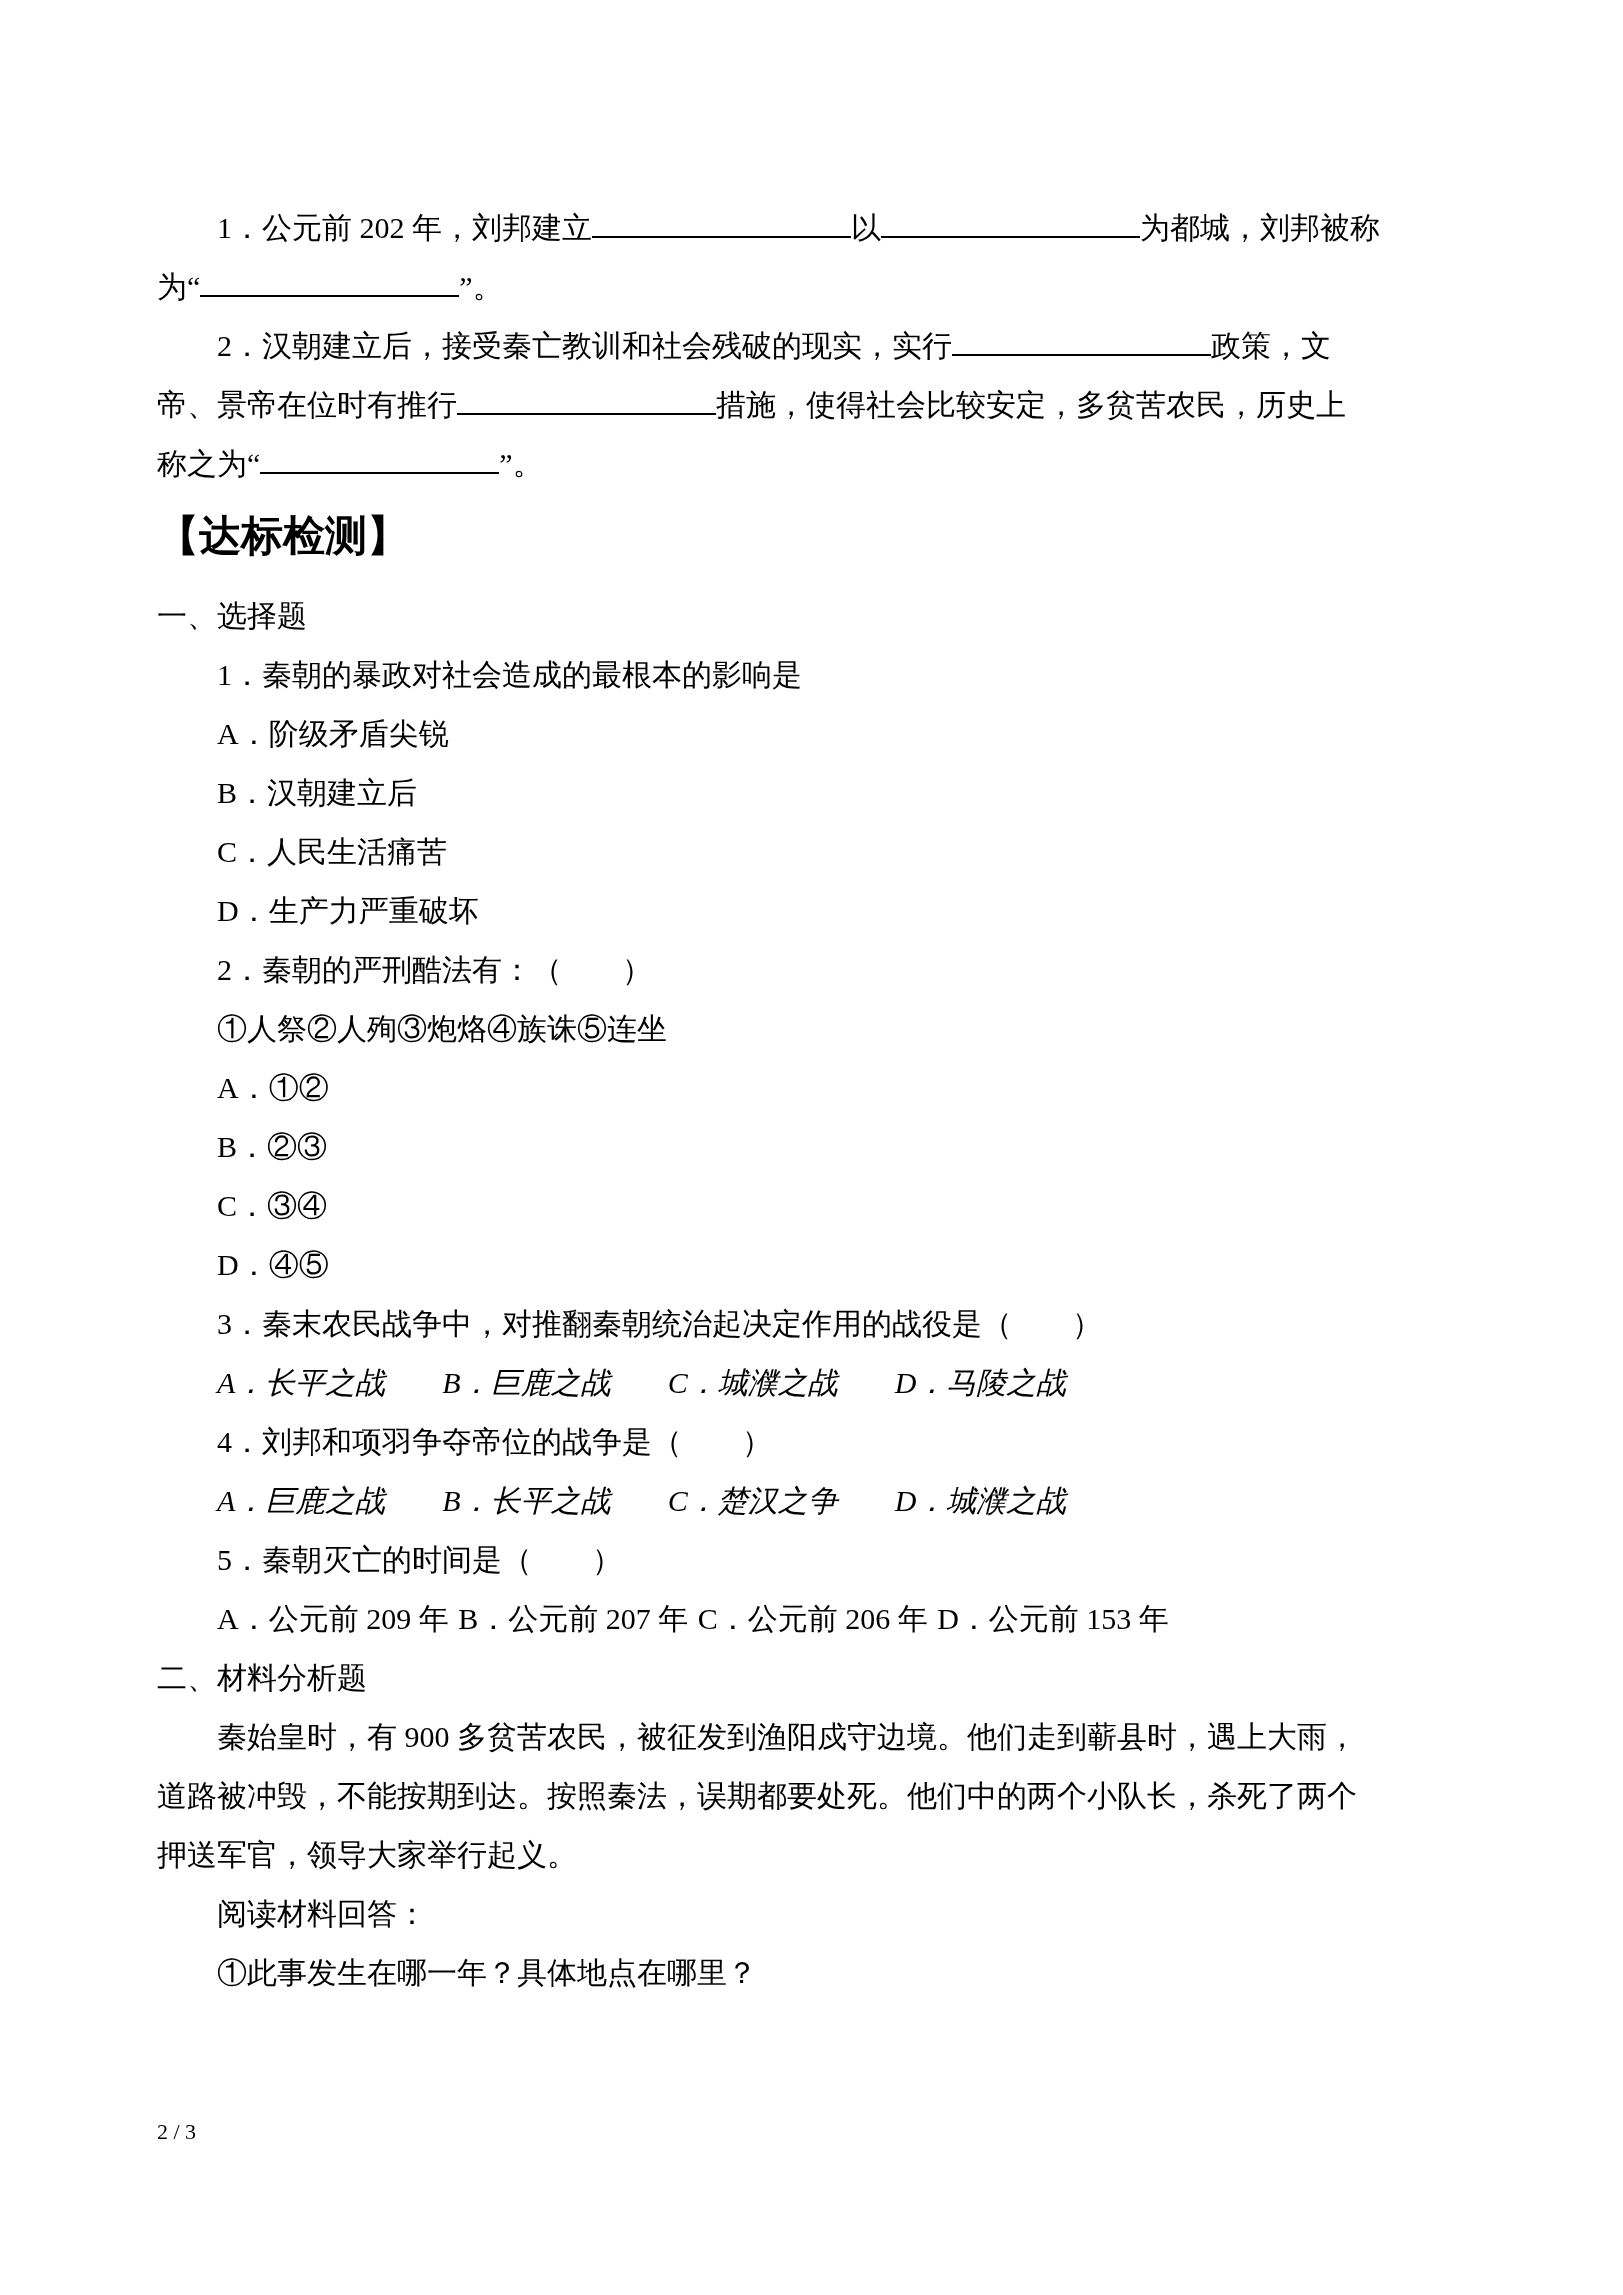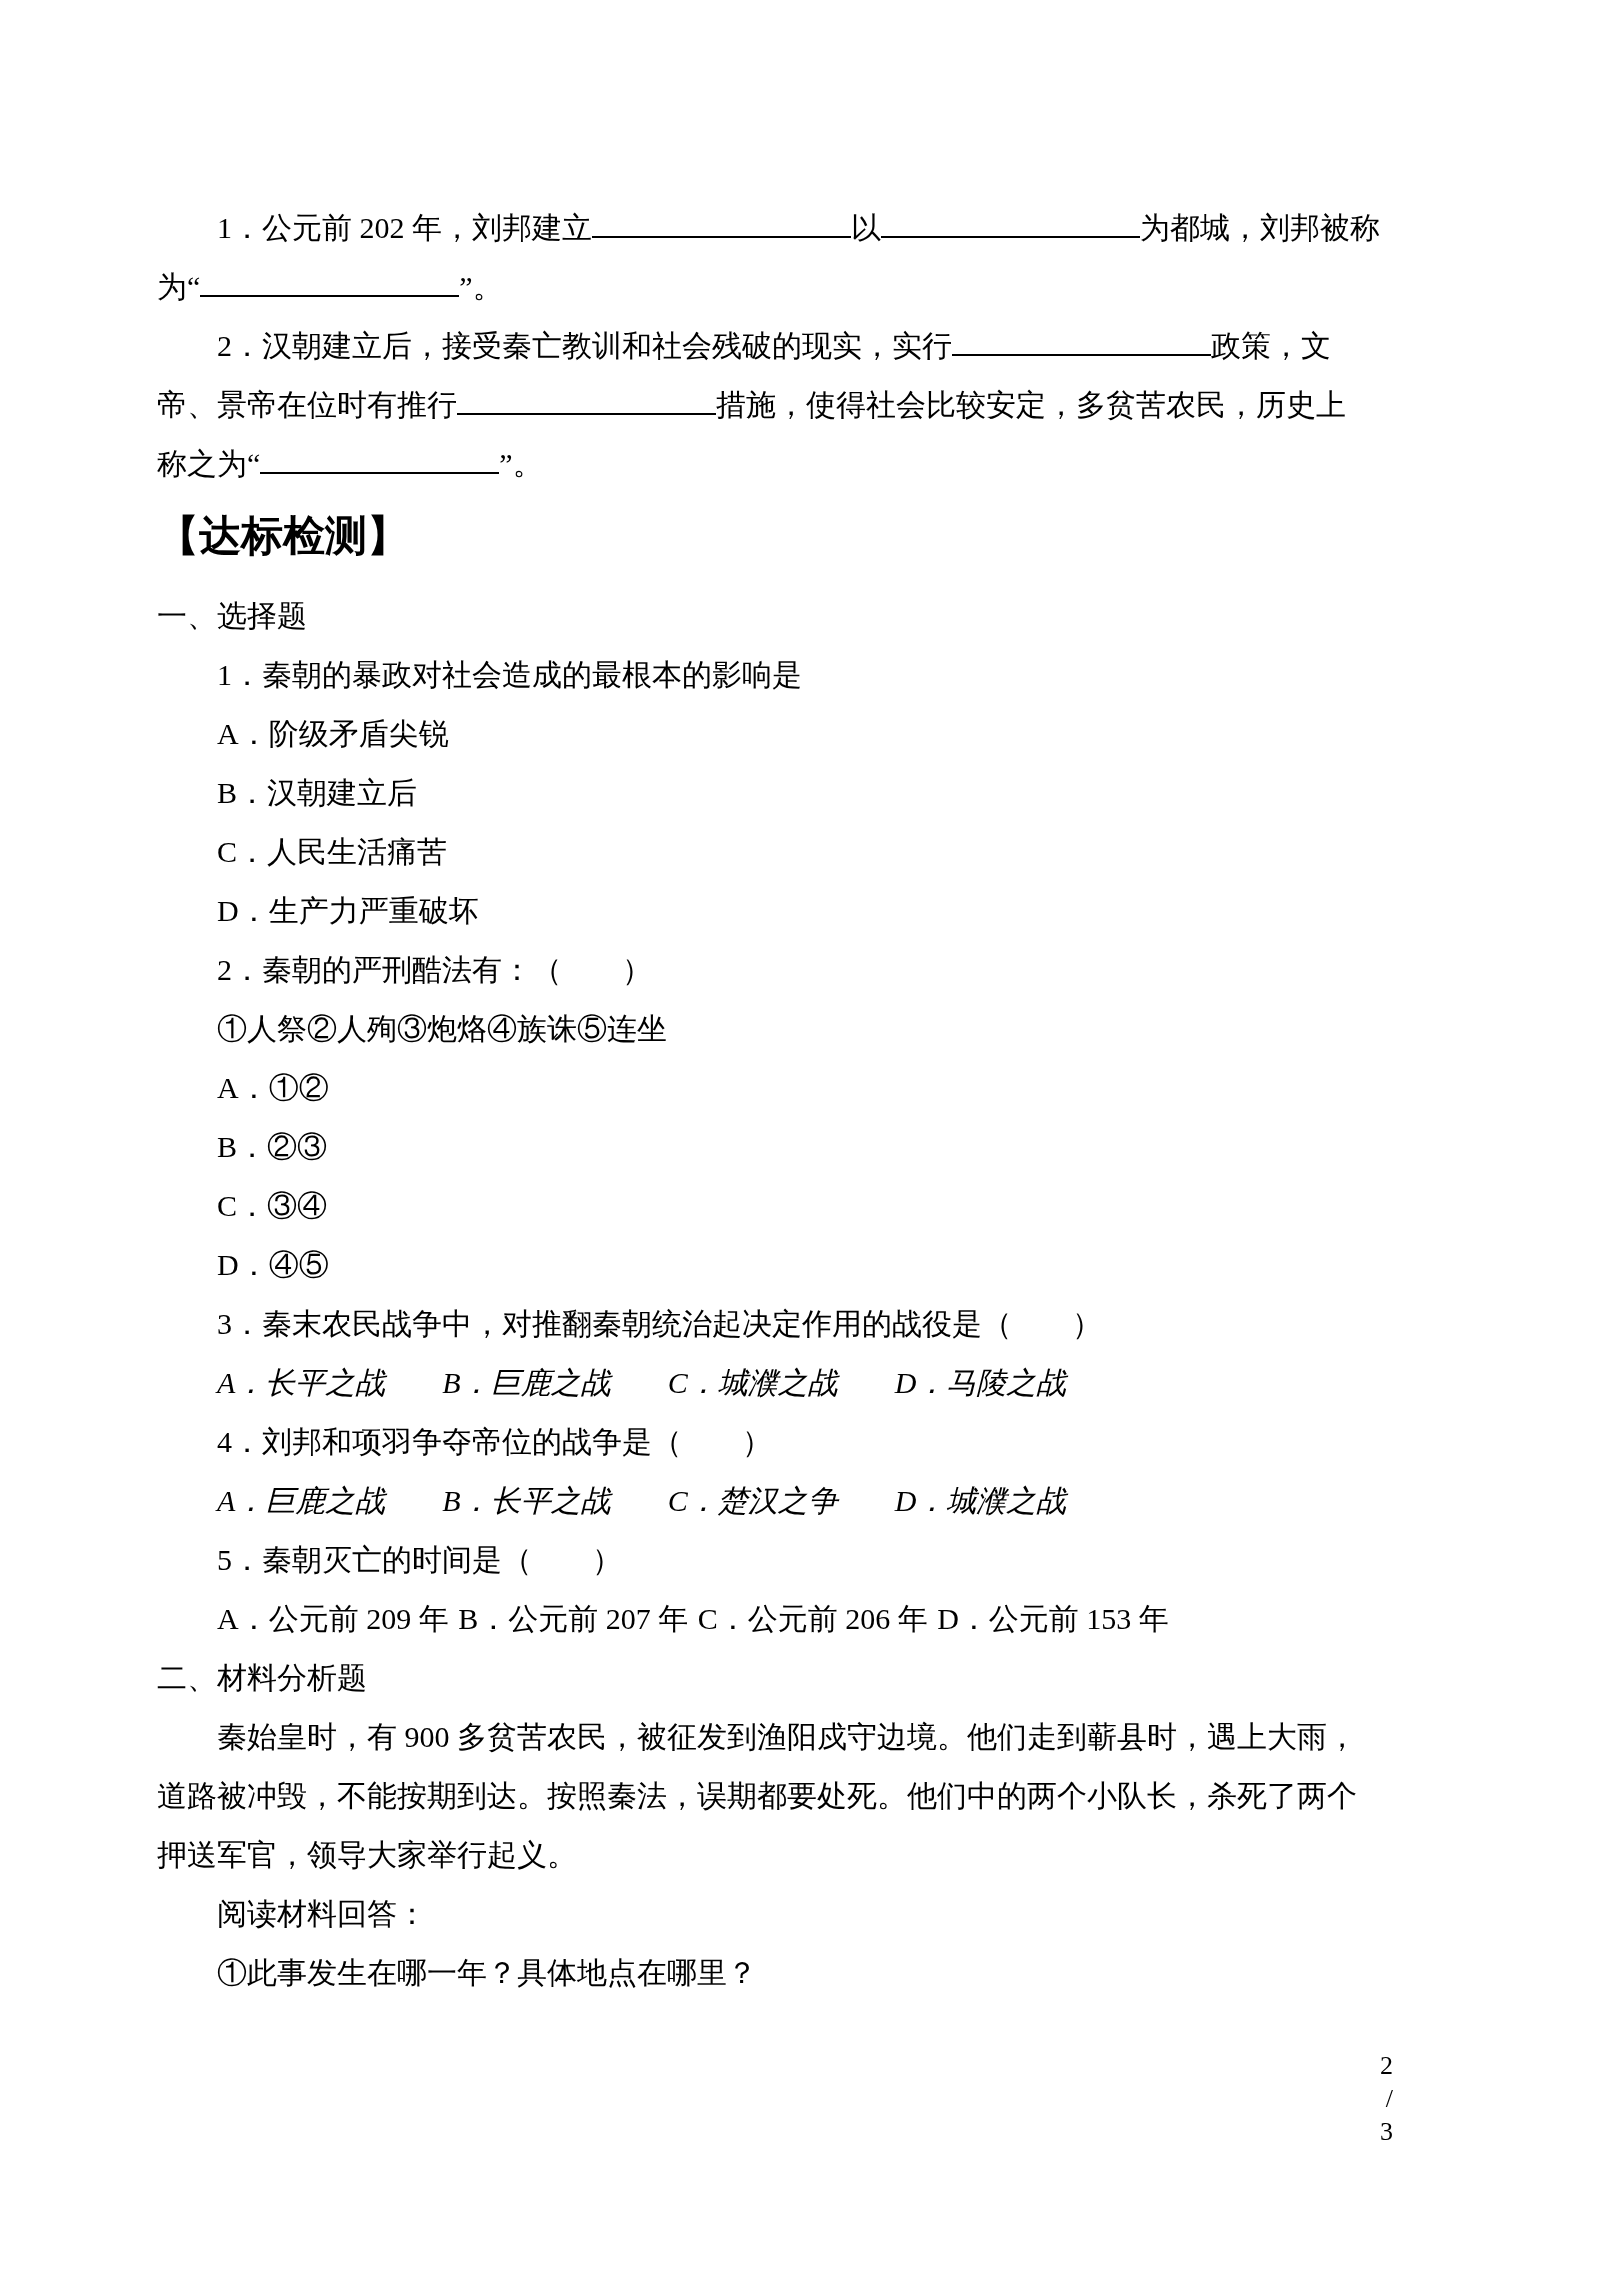--- a/index.html
+++ b/index.html
@@ -8,21 +8,21 @@
     width: 1623px;
     min-height: 2295px;
     font-family: "Liberation Serif", "DejaVu Serif", serif;
     color: #000000;
   }
   .page {
     width: 1406px;
     min-height: 2295px;
     padding: 198px 157px 147px 157px;
     display: flex;
-    flex-direction: row;
+    flex-direction: column;
     background: #ffffff;
   }
   .doc { font-size: 30px; }
   .line {
     line-height: 59px;
     white-space: nowrap;
     text-align: left;
   }
   .indent { text-indent: 60px; }
   .blank {
@@ -38,22 +38,22 @@
     line-height: 63px;
     margin-top: 12.3px;
     margin-bottom: 17.7px;
   }
   .opts-wide .opt { margin-right: 57px; font-style: italic; }
   .opts-wide .opt:last-child { margin-right: 0; }
   .opts-tight .opt { margin-right: 9.5px; }
   .opts-tight .opt:last-child { margin-right: 0; }
   .footer {
     margin-top: auto;
-    text-align: right;
-    font-size: 26px;
+    text-align: left;
+    font-size: 22px;
     line-height: 33px;
   }
 </style>
 </head>
 <body>
 
 <div class="page">
   <div class="doc">
 
     <div>

